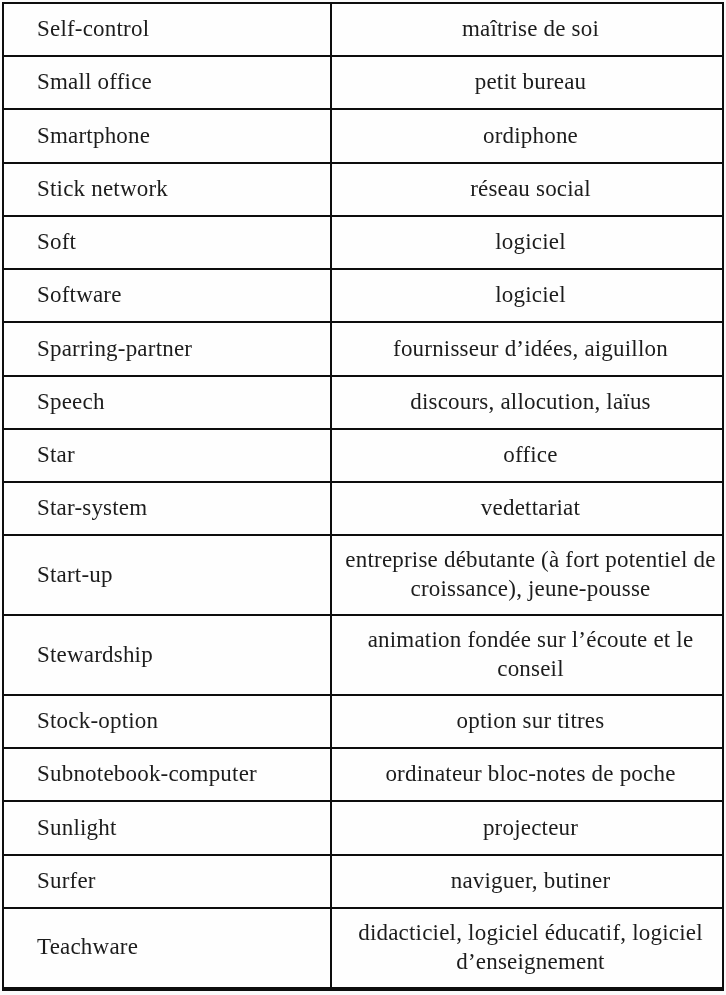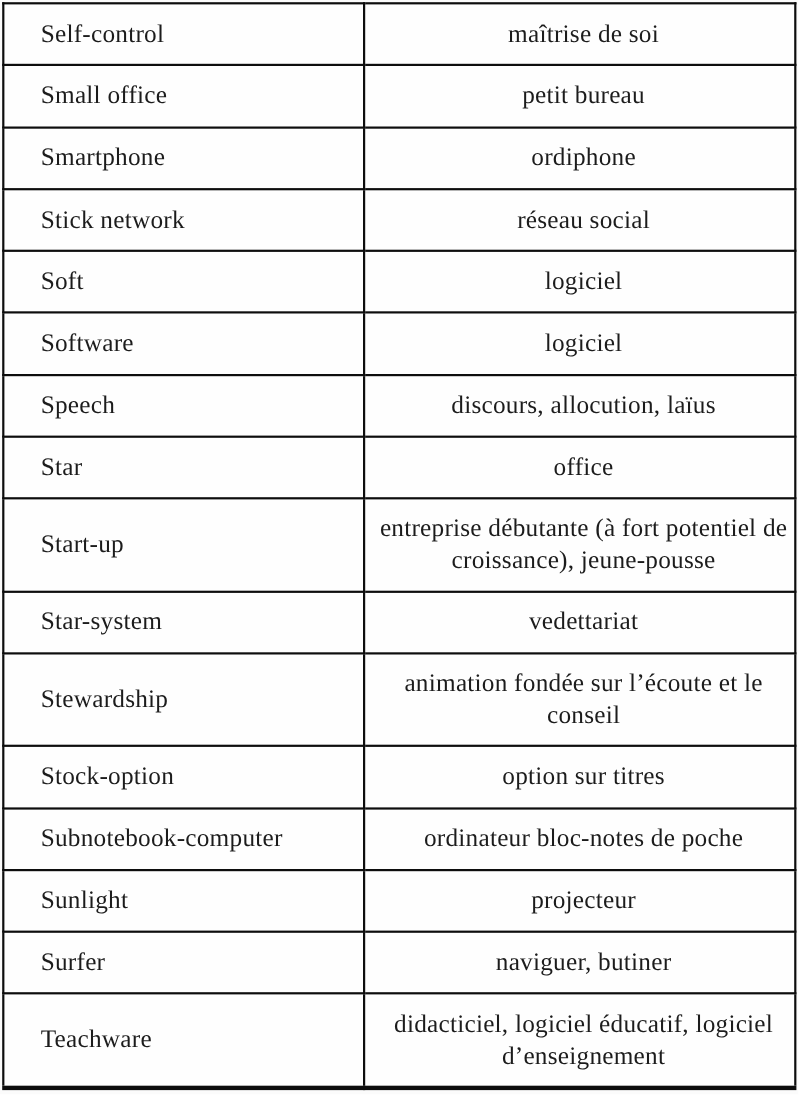--- a/index.html
+++ b/index.html
@@ -75,39 +75,43 @@
   <tr>
     <td class="en-cell">Soft</td>
     <td class="fr-cell">logiciel</td>
   </tr>
 
   <tr>
     <td class="en-cell">Software</td>
     <td class="fr-cell">logiciel</td>
   </tr>
 
+  <tr>
+    <td class="en-cell">Sparring-partner</td>
+    <td class="fr-cell">fournisseur d’idées, aiguillon</td>
+  </tr>
 
   <tr>
     <td class="en-cell">Speech</td>
     <td class="fr-cell">discours, allocution, laïus</td>
   </tr>
 
   <tr>
     <td class="en-cell">Star</td>
     <td class="fr-cell">office</td>
   </tr>
 
   <tr>
-    <td class="en-cell">Start-up</td>
-    <td class="fr-cell">entreprise débutante (à fort potentiel de croissance), jeune-pousse</td>
+    <td class="en-cell">Star-system</td>
+    <td class="fr-cell">vedettariat</td>
   </tr>
 
   <tr>
-    <td class="en-cell">Star-system</td>
-    <td class="fr-cell">vedettariat</td>
+    <td class="en-cell">Start-up</td>
+    <td class="fr-cell">entreprise débutante (à fort potentiel de croissance), jeune-pousse</td>
   </tr>
 
   <tr>
     <td class="en-cell">Stewardship</td>
     <td class="fr-cell">animation fondée sur l’écoute et le conseil</td>
   </tr>
 
 
   <tr>
     <td class="en-cell">Stock-option</td>

